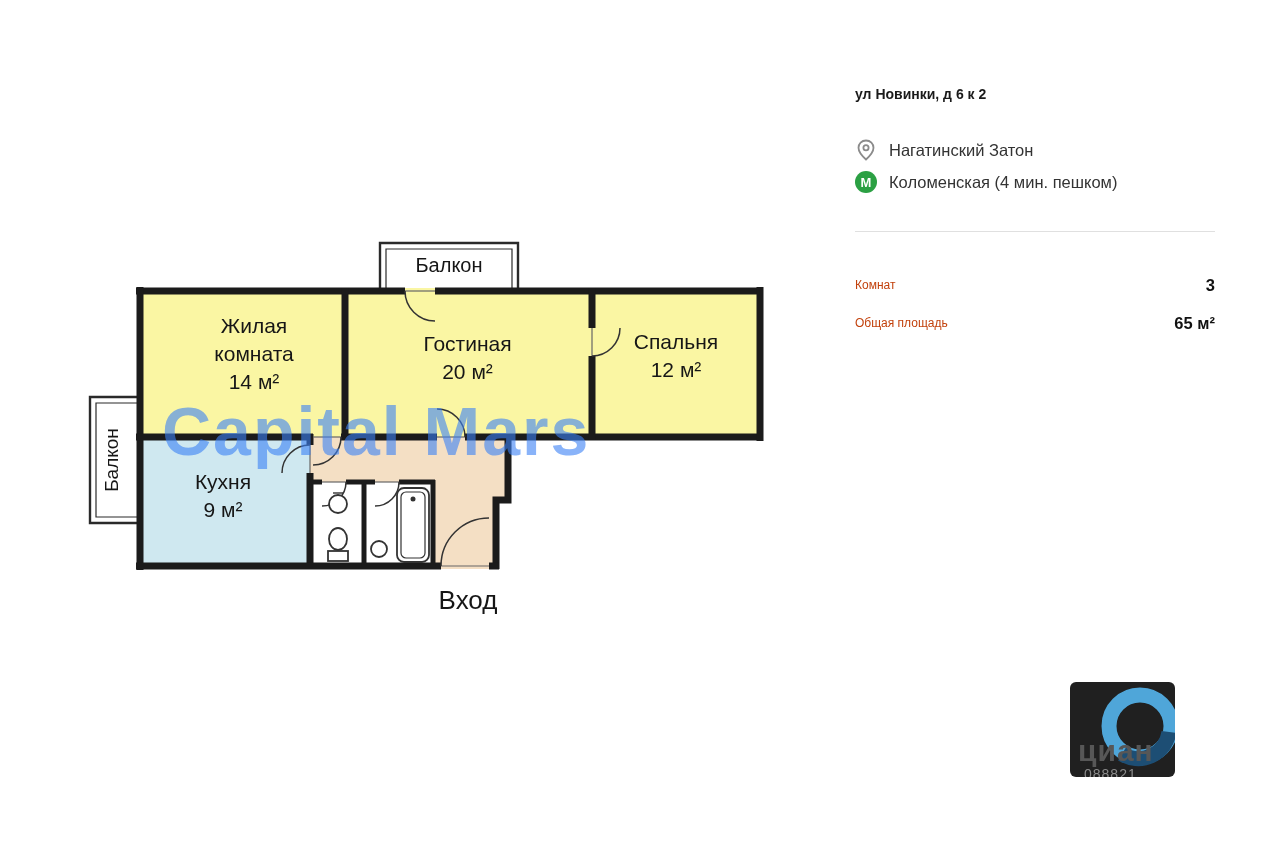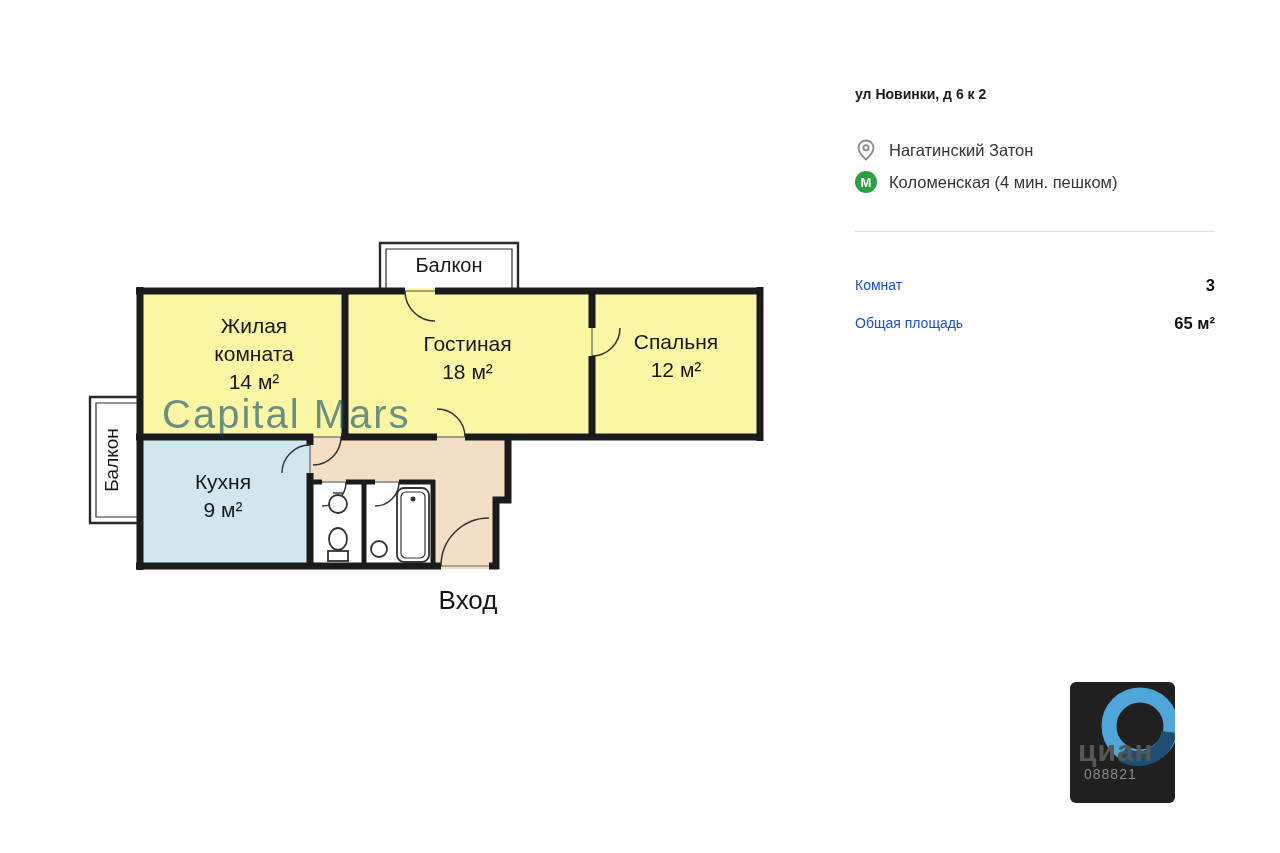--- a/index.html
+++ b/index.html
@@ -4,22 +4,22 @@
 <style>
   html,body{margin:0;padding:0;}
   body{
     width:1280px;height:853px;position:relative;background:#ffffff;
     font-family:"Liberation Sans", sans-serif;color:#1a1a1a;overflow:hidden;
   }
   
   #plan-svg{position:absolute;left:0;top:0;z-index:1;}
   .watermark{
     position:absolute;left:162px;top:392px;z-index:3;
-    font-size:40px;font-weight:normal;letter-spacing:2px;
-    color:#0c4a6e;opacity:.6;white-space:nowrap;pointer-events:none;
+    font-size:68px;font-weight:bold;letter-spacing:2px;
+    color:#3b82f6;opacity:.6;white-space:nowrap;pointer-events:none;
   }
   .room-label{
     position:absolute;z-index:4;text-align:center;
     font-size:21px;line-height:28px;color:#161616;
   }
   .small-label{
     position:absolute;z-index:4;text-align:center;
     font-size:20px;color:#161616;
   }
   .balcony-left-label{
@@ -35,25 +35,25 @@
   .loc-row.metro{top:171px;}
   .metro-badge{
     width:22px;height:22px;border-radius:50%;background:#2BA043;color:#fff;
     display:flex;align-items:center;justify-content:center;
     font-size:13px;font-weight:bold;flex:0 0 22px;
   }
   .pin-wrap{width:22px;height:22px;flex:0 0 22px;display:flex;align-items:center;justify-content:center;}
   .divider{position:absolute;left:0;top:231px;width:360px;height:1px;background:#e0e0e0;}
   .details{position:absolute;left:0;top:266px;width:360px;}
   .drow{height:38px;display:flex;align-items:center;justify-content:space-between;}
-  .dlabel{font-size:14px;color:#1d4ed8;}
+  .dlabel{font-size:12px;color:#c2410c;}
   .dvalue{font-size:16.5px;font-weight:bold;color:#111;}
   
   .cian-logo{
-    position:absolute;left:1070px;top:682px;width:105px;height:121px;
+    position:absolute;left:1070px;top:682px;width:105px;height:95px;
     background:#202020;border-radius:6px;overflow:hidden;z-index:5;
   }
   .cian-logo svg{position:absolute;left:0;top:0;}
   .cian-brand{
     position:absolute;left:8px;top:52px;font-size:30px;font-weight:bold;
     color:#575757;letter-spacing:1px;
   }
   .cian-id{
     position:absolute;left:14px;top:84px;font-size:14px;color:#8a8a8a;letter-spacing:1px;
   }
@@ -154,21 +154,21 @@
 
 <div class="balcony-left-label">Балкон</div>
 
 <div class="room-label" style="left:194px;top:312px;width:120px;">
   <div>Жилая комната</div>
   <div>14 м²</div>
 </div>
 
 <div class="room-label" style="left:390px;top:330px;width:155px;">
   <div>Гостиная</div>
-  <div>18 м²</div>
+  <div>20 м²</div>
 </div>
 
 <div class="room-label" style="left:600px;top:328px;width:152px;">
   <div>Спальня</div>
   <div>12 м²</div>
 </div>
 
 <div class="room-label" style="left:148px;top:468px;width:150px;">
   <div>Кухня</div>
   <div>9 м²</div>

